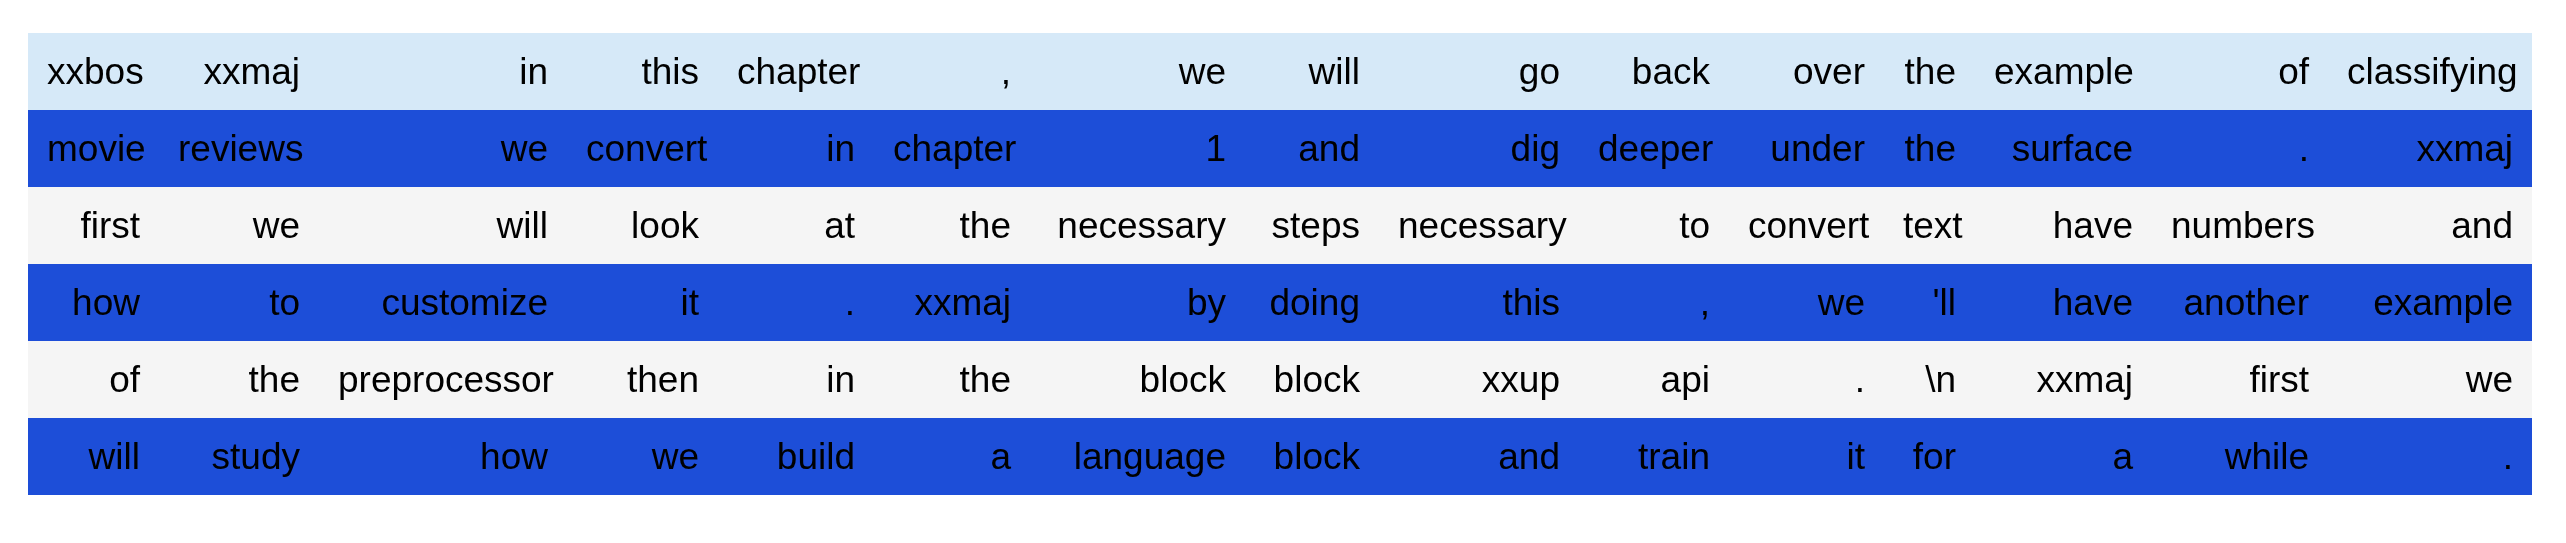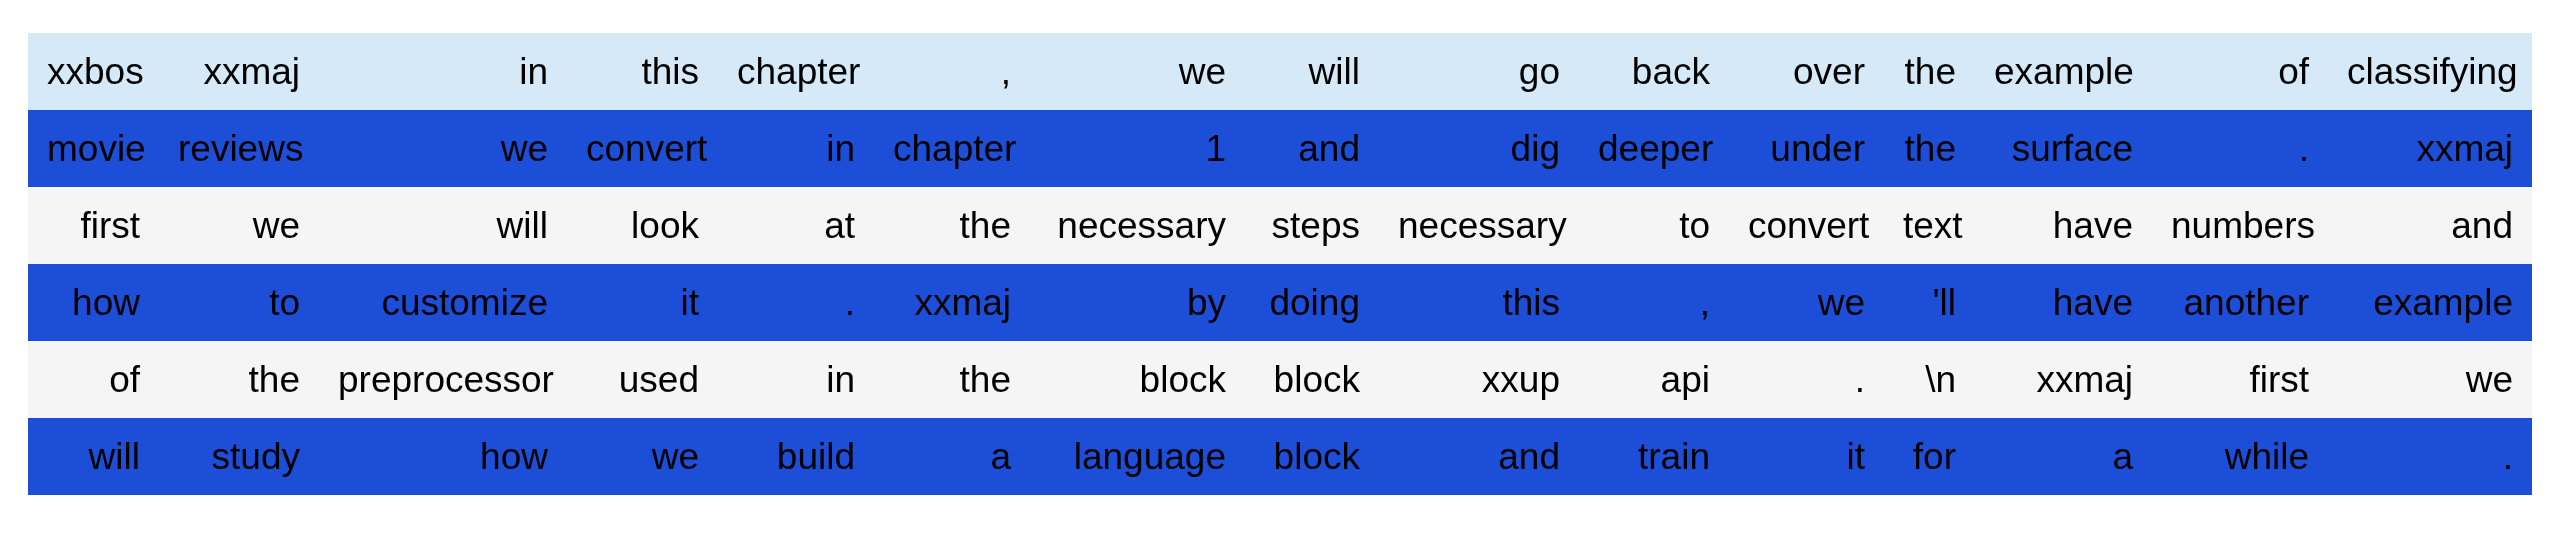--- a/index.html
+++ b/index.html
@@ -123,21 +123,21 @@
           <td>we</td>
           <td>'ll</td>
           <td>have</td>
           <td>another</td>
           <td>example</td>
         </tr>
         <tr>
           <td>of</td>
           <td>the</td>
           <td>preprocessor</td>
-          <td>used</td>
+          <td>then</td>
           <td>in</td>
           <td>the</td>
           <td>block</td>
           <td>block</td>
           <td>xxup</td>
           <td>api</td>
           <td>.</td>
           <td>\n</td>
           <td>xxmaj</td>
           <td>first</td>

